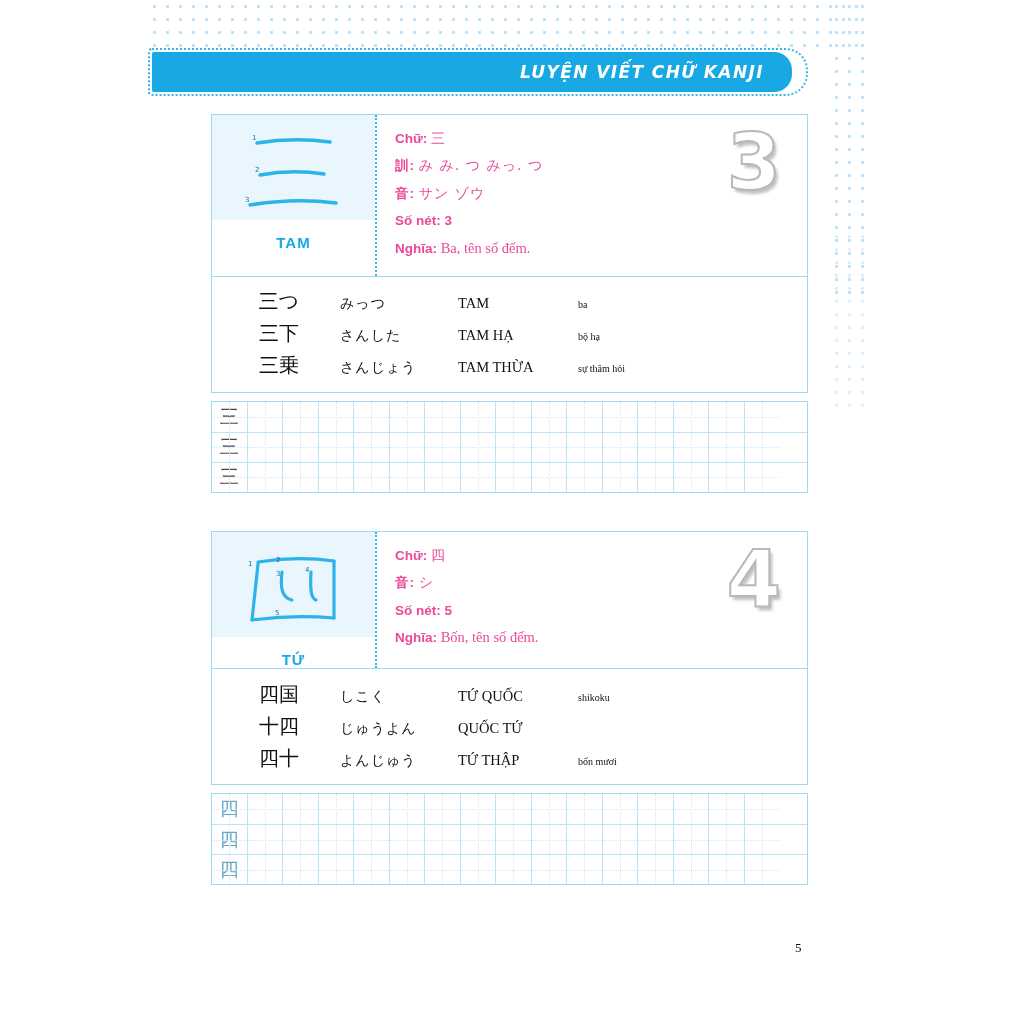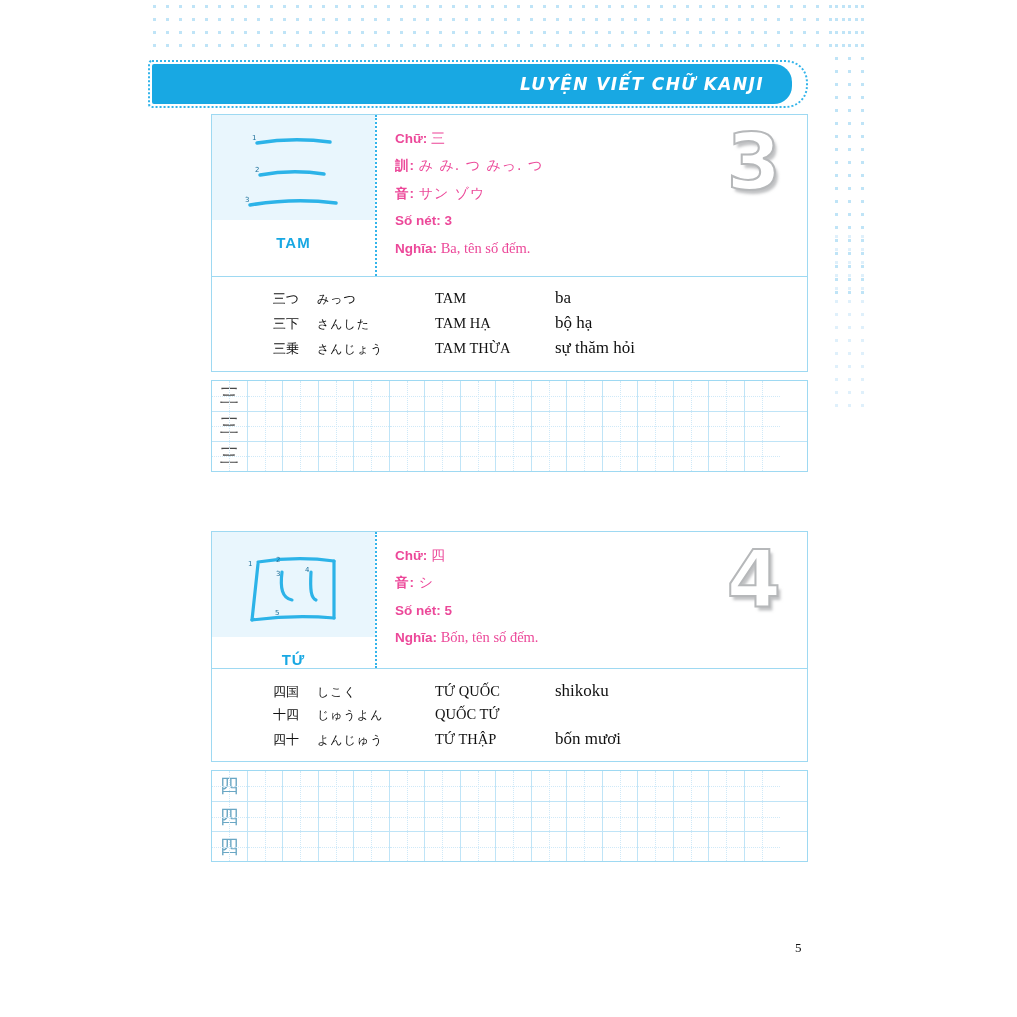--- a/index.html
+++ b/index.html
@@ -42,21 +42,21 @@
     width: 38px;
     height: 180px;
     background-image: radial-gradient(#dff0fb 1.6px, transparent 1.7px);
     background-size: 13px 13px;
   }
 
   
   .banner-wrap {
     position: absolute;
     left: 148px;
-    top: 60px;
+    top: 48px;
     width: 660px;
     height: 48px;
   }
   .banner-outline {
     position: absolute;
     left: 0; top: 0;
     width: 100%;
     height: 100%;
     border: 2px dotted #33b4ea;
     border-radius: 4px 22px 22px 4px;
@@ -171,38 +171,39 @@
     padding: 2.5px 0;
     font-family: "Liberation Serif", serif;
     font-size: 14px;
     color: #111;
   }
   .vc-kanji {
     width: 105px;
     text-align: right;
     padding-right: 18px;
     font-family: "DejaVu Sans", sans-serif;
-    font-size: 13px;
+    font-size: 20px;
     box-sizing: border-box;
   }
   .vc-kana {
     width: 118px;
     font-family: Liberation Mono, monospace;
-    font-size: 12px;
+    font-size: 14px;
     letter-spacing: 1px;
+    margin-left: 23px;
   }
   .vc-hv {
     width: 120px;
     font-family: "Liberation Serif", serif;
     font-size: 14.5px;
   }
   .vc-mean {
     flex: 1;
     font-family: "Liberation Serif", serif;
-    font-size: 17px;
+    font-size: 10px;
   }
 
   
   .practice {
     margin-top: 8px;
     border: 1px solid #9ed9f2;
     box-sizing: border-box;
     background: #fff;
   }
   .grid-row {

